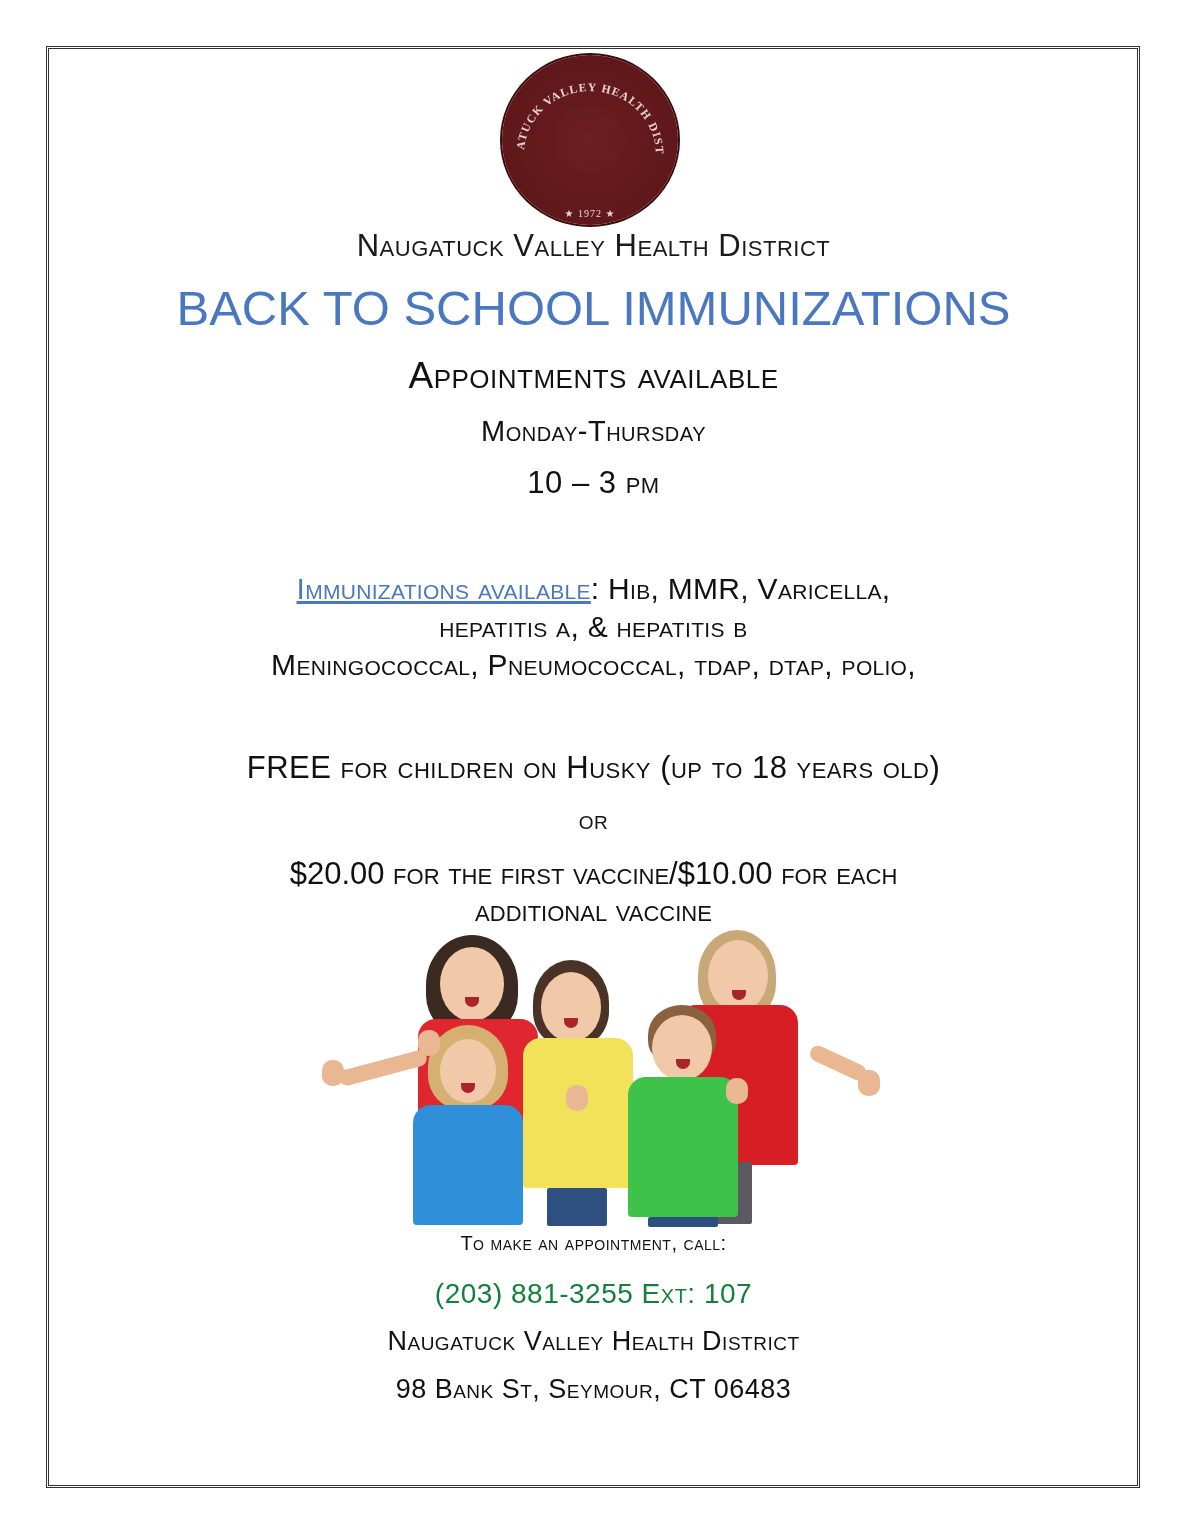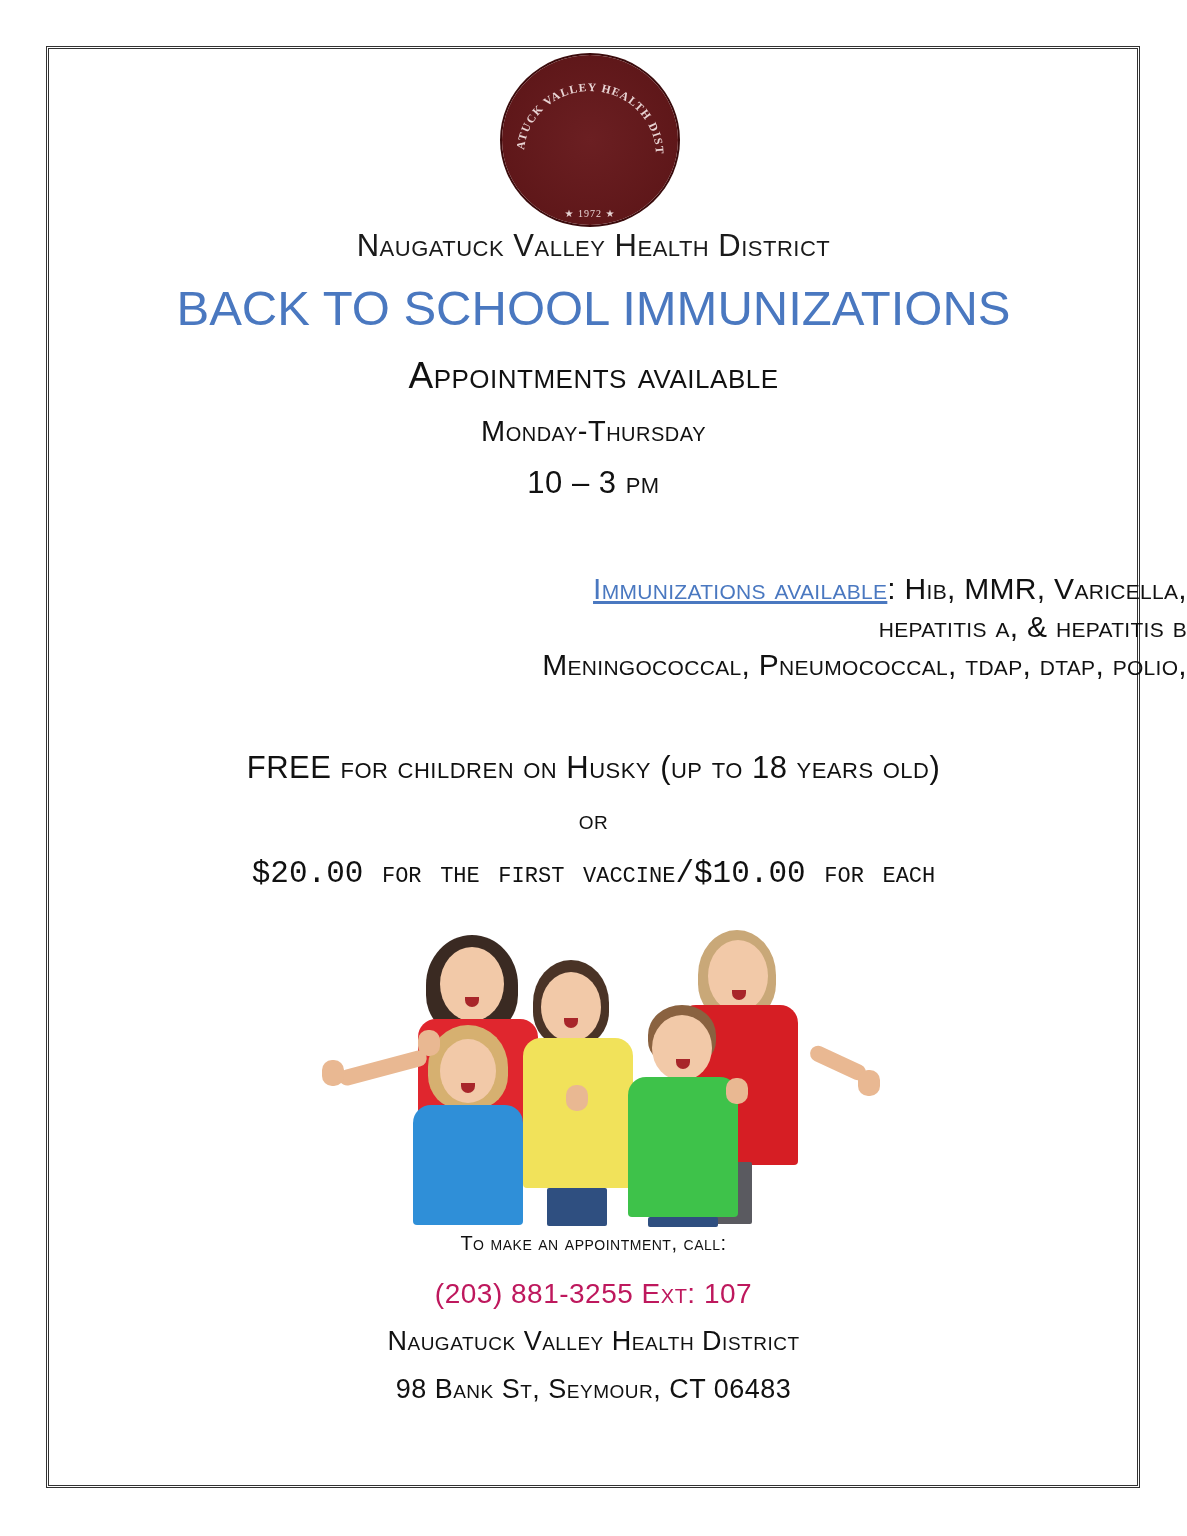--- a/index.html
+++ b/index.html
@@ -113,21 +113,21 @@
   }
   .appt-heading { top: 355px; font-size: 37px; font-family: "Liberation Sans", sans-serif; }
   .days { top: 415px; font-size: 29px; }
   .hours { top: 465px; font-size: 31px; }
 
   .immun-block {
     position: absolute;
     left: 0;
     top: 570px;
     width: 1187px;
-    text-align: right;
+    text-align: center;
     font-variant: small-caps;
     font-size: 30px;
     line-height: 38px;
     letter-spacing: 0.3px;
   }
   .immun-link {
     color: #4a78c0;
     text-decoration: underline;
     cursor: pointer;
   }
@@ -135,21 +135,20 @@
   .or-line { top: 805px; font-size: 27px; text-align: center; }
   .price-block {
     position: absolute;
     left: 0;
     top: 855px;
     width: 1187px;
     text-align: center;
     font-variant: small-caps;
     font-size: 31px;
     line-height: 37px;
-    font-family: Liberation Mono, monospace;
   }
 
   
   .photo {
     position: absolute;
     left: 318px;
     top: 930px;
     width: 570px;
     height: 296px;
     background: #ffffff;
@@ -190,21 +189,21 @@
     background: #e9b892;
     border-radius: 10px;
   }
   .jeans {
     position: absolute;
     background: #2f4f80;
     border-radius: 2px;
   }
 
   .call-line { top: 1232px; font-size: 20px; }
-  .phone-line { top: 1278px; font-size: 28px; color: #be185d; }
+  .phone-line { top: 1278px; font-size: 28px; color: #15803d; }
   .org-bottom { top: 1326px; font-size: 27px; }
   .address-line { top: 1374px; font-size: 27px; }
 </style>
 </head>
 <body>
 
 <div class="page-border"></div>
 
 <div class="seal">
   <svg class="seal-ring-text" viewBox="0 0 176 170">
@@ -229,20 +228,21 @@
     <a class="immun-link">Immunizations available</a><span>: </span><span>Hib, MMR, Varicella,</span>
   </div>
   <div>hepatitis a, &amp; hepatitis b</div>
   <div>Meningococcal, Pneumococcal, tdap, dtap, polio,</div>
 </div>
 
 <div class="line free-line">FREE for children on Husky (up to 18 years old)</div>
 <div class="line or-line">or</div>
 <div class="price-block">
   <div>$20.00 for the first vaccine/$10.00 for each</div>
+  <div>additional vaccine</div>
 </div>
 
 <div class="photo">
 
   <div class="kid" style="left:100px;top:5px;">
     <div class="hair" style="left:8px;top:0;width:92px;height:100px;background:#3a2a22;"></div>
     <div class="head" style="left:22px;top:12px;width:64px;height:74px;"></div>
     <div class="mouth" style="left:47px;top:62px;"></div>
     <div class="shirt" style="left:0;top:84px;width:120px;height:140px;background:#e0262e;"></div>
   </div>

